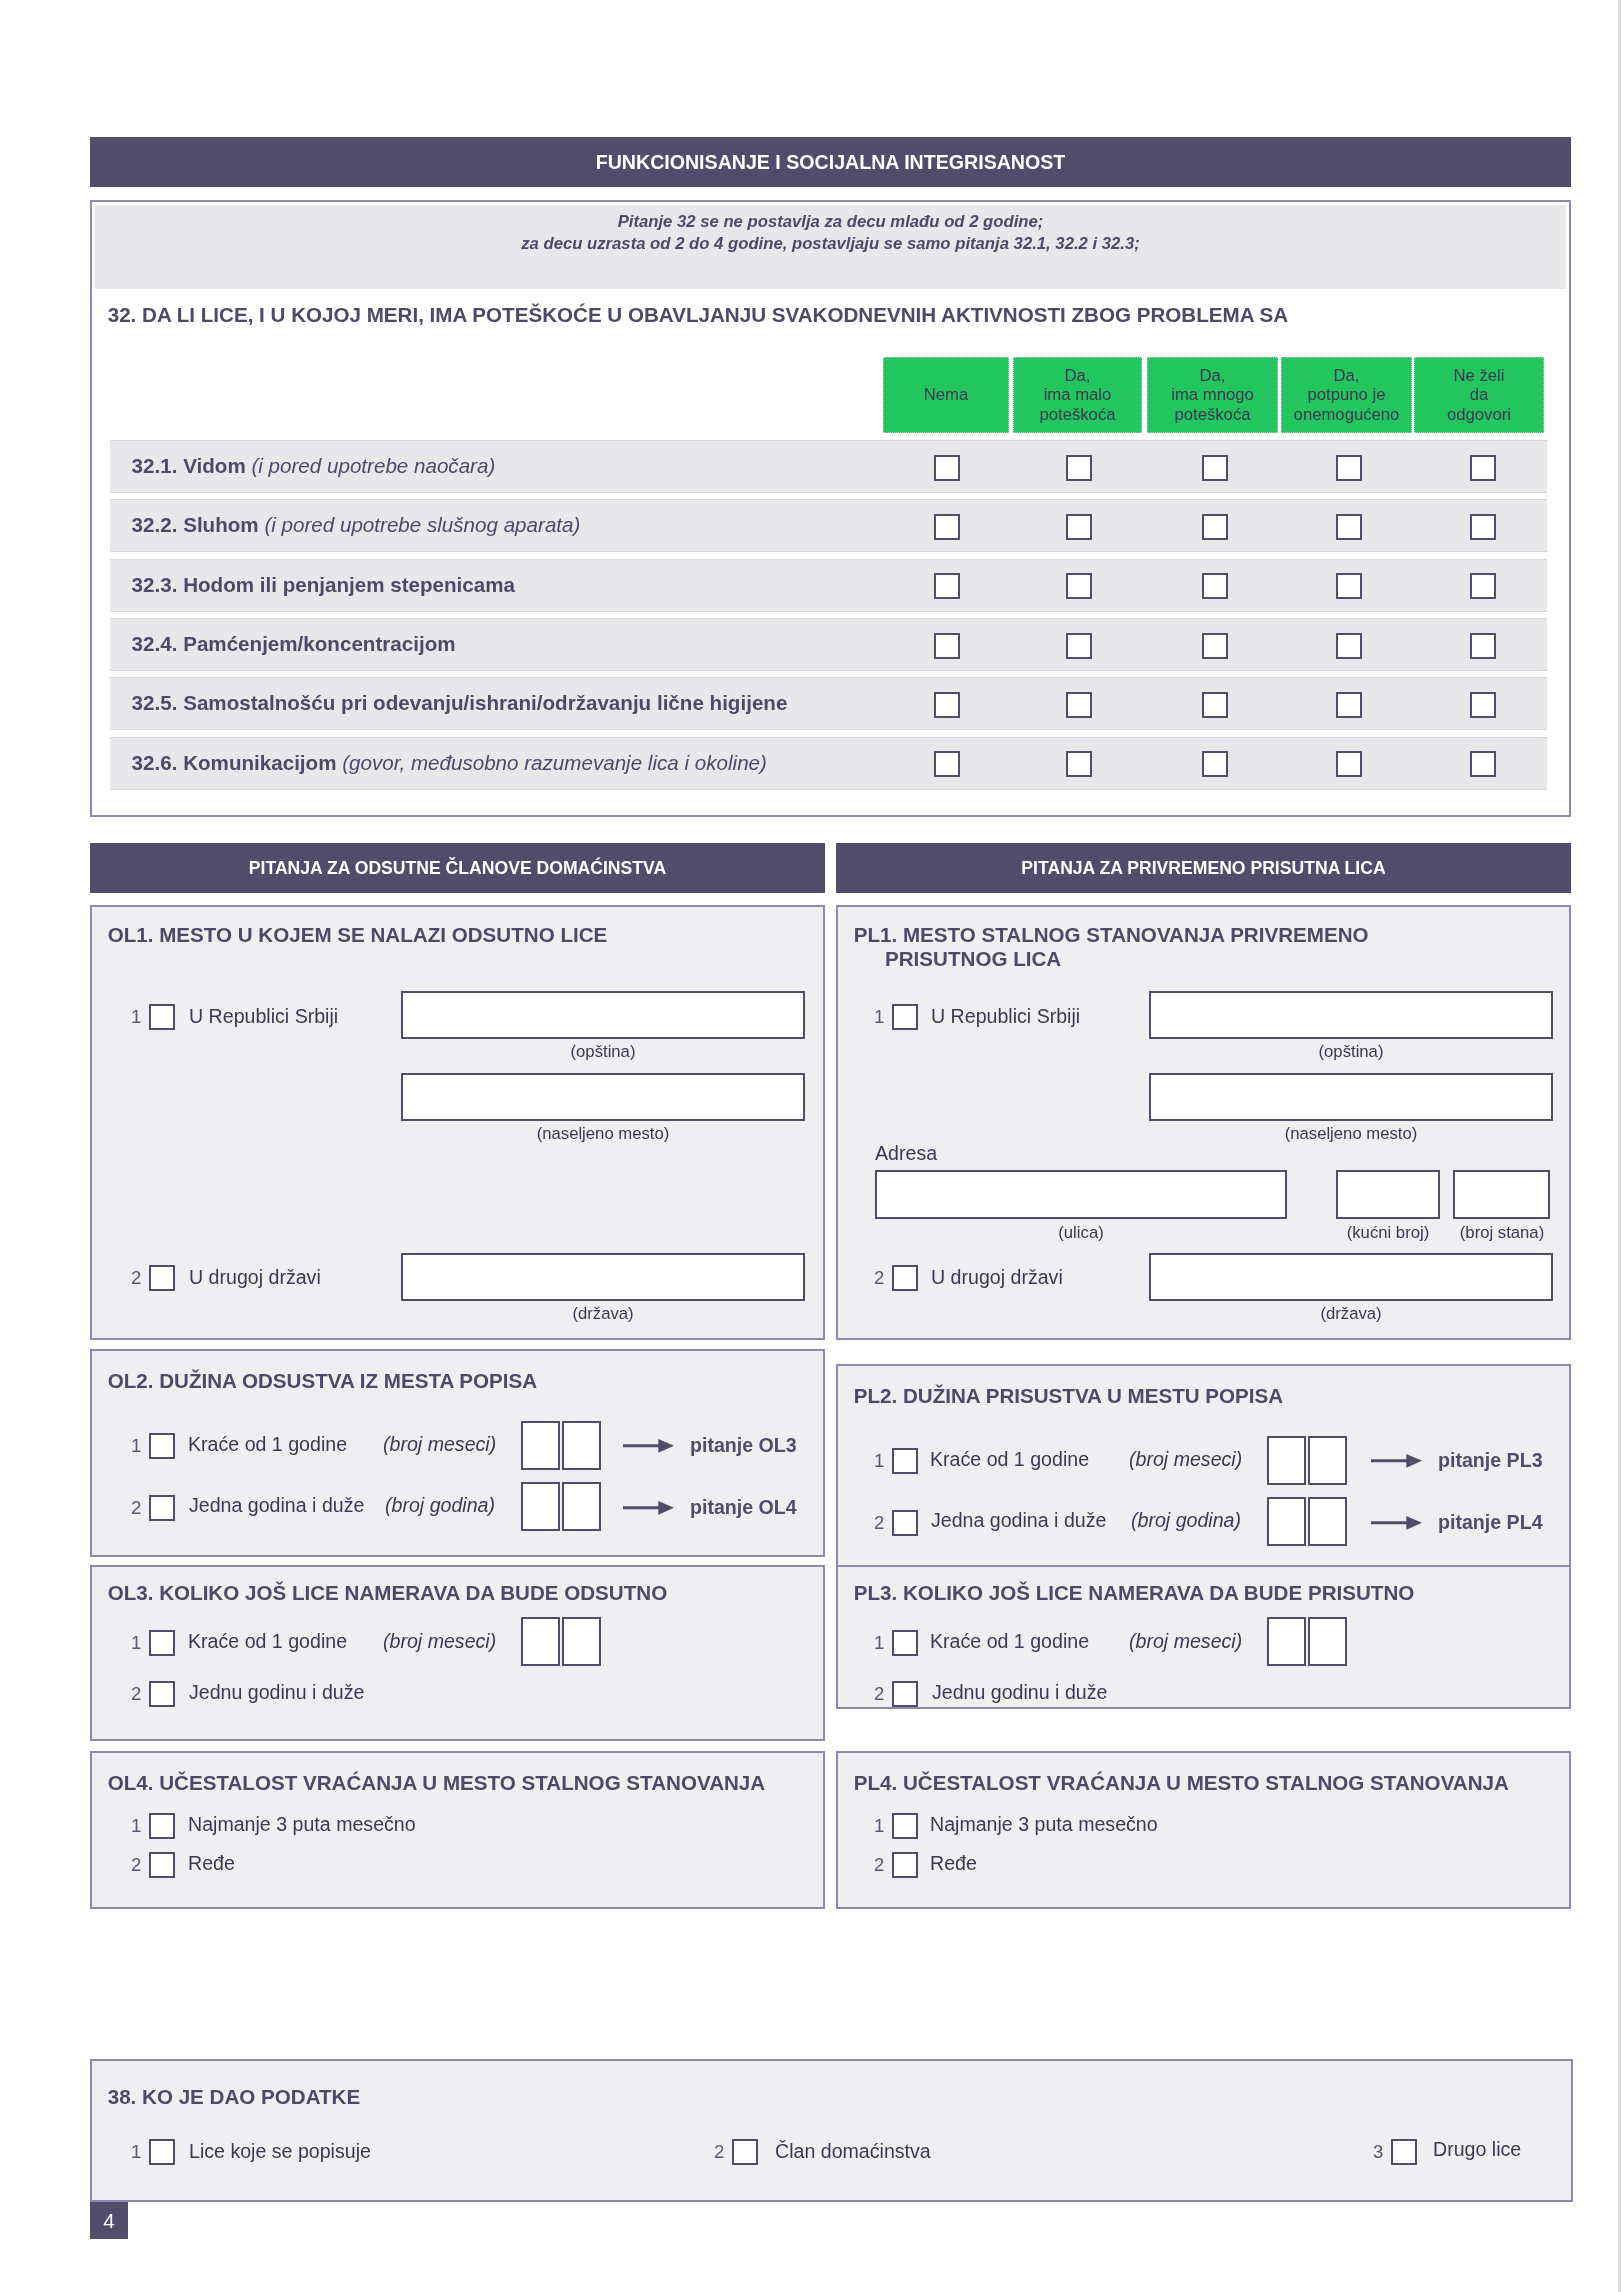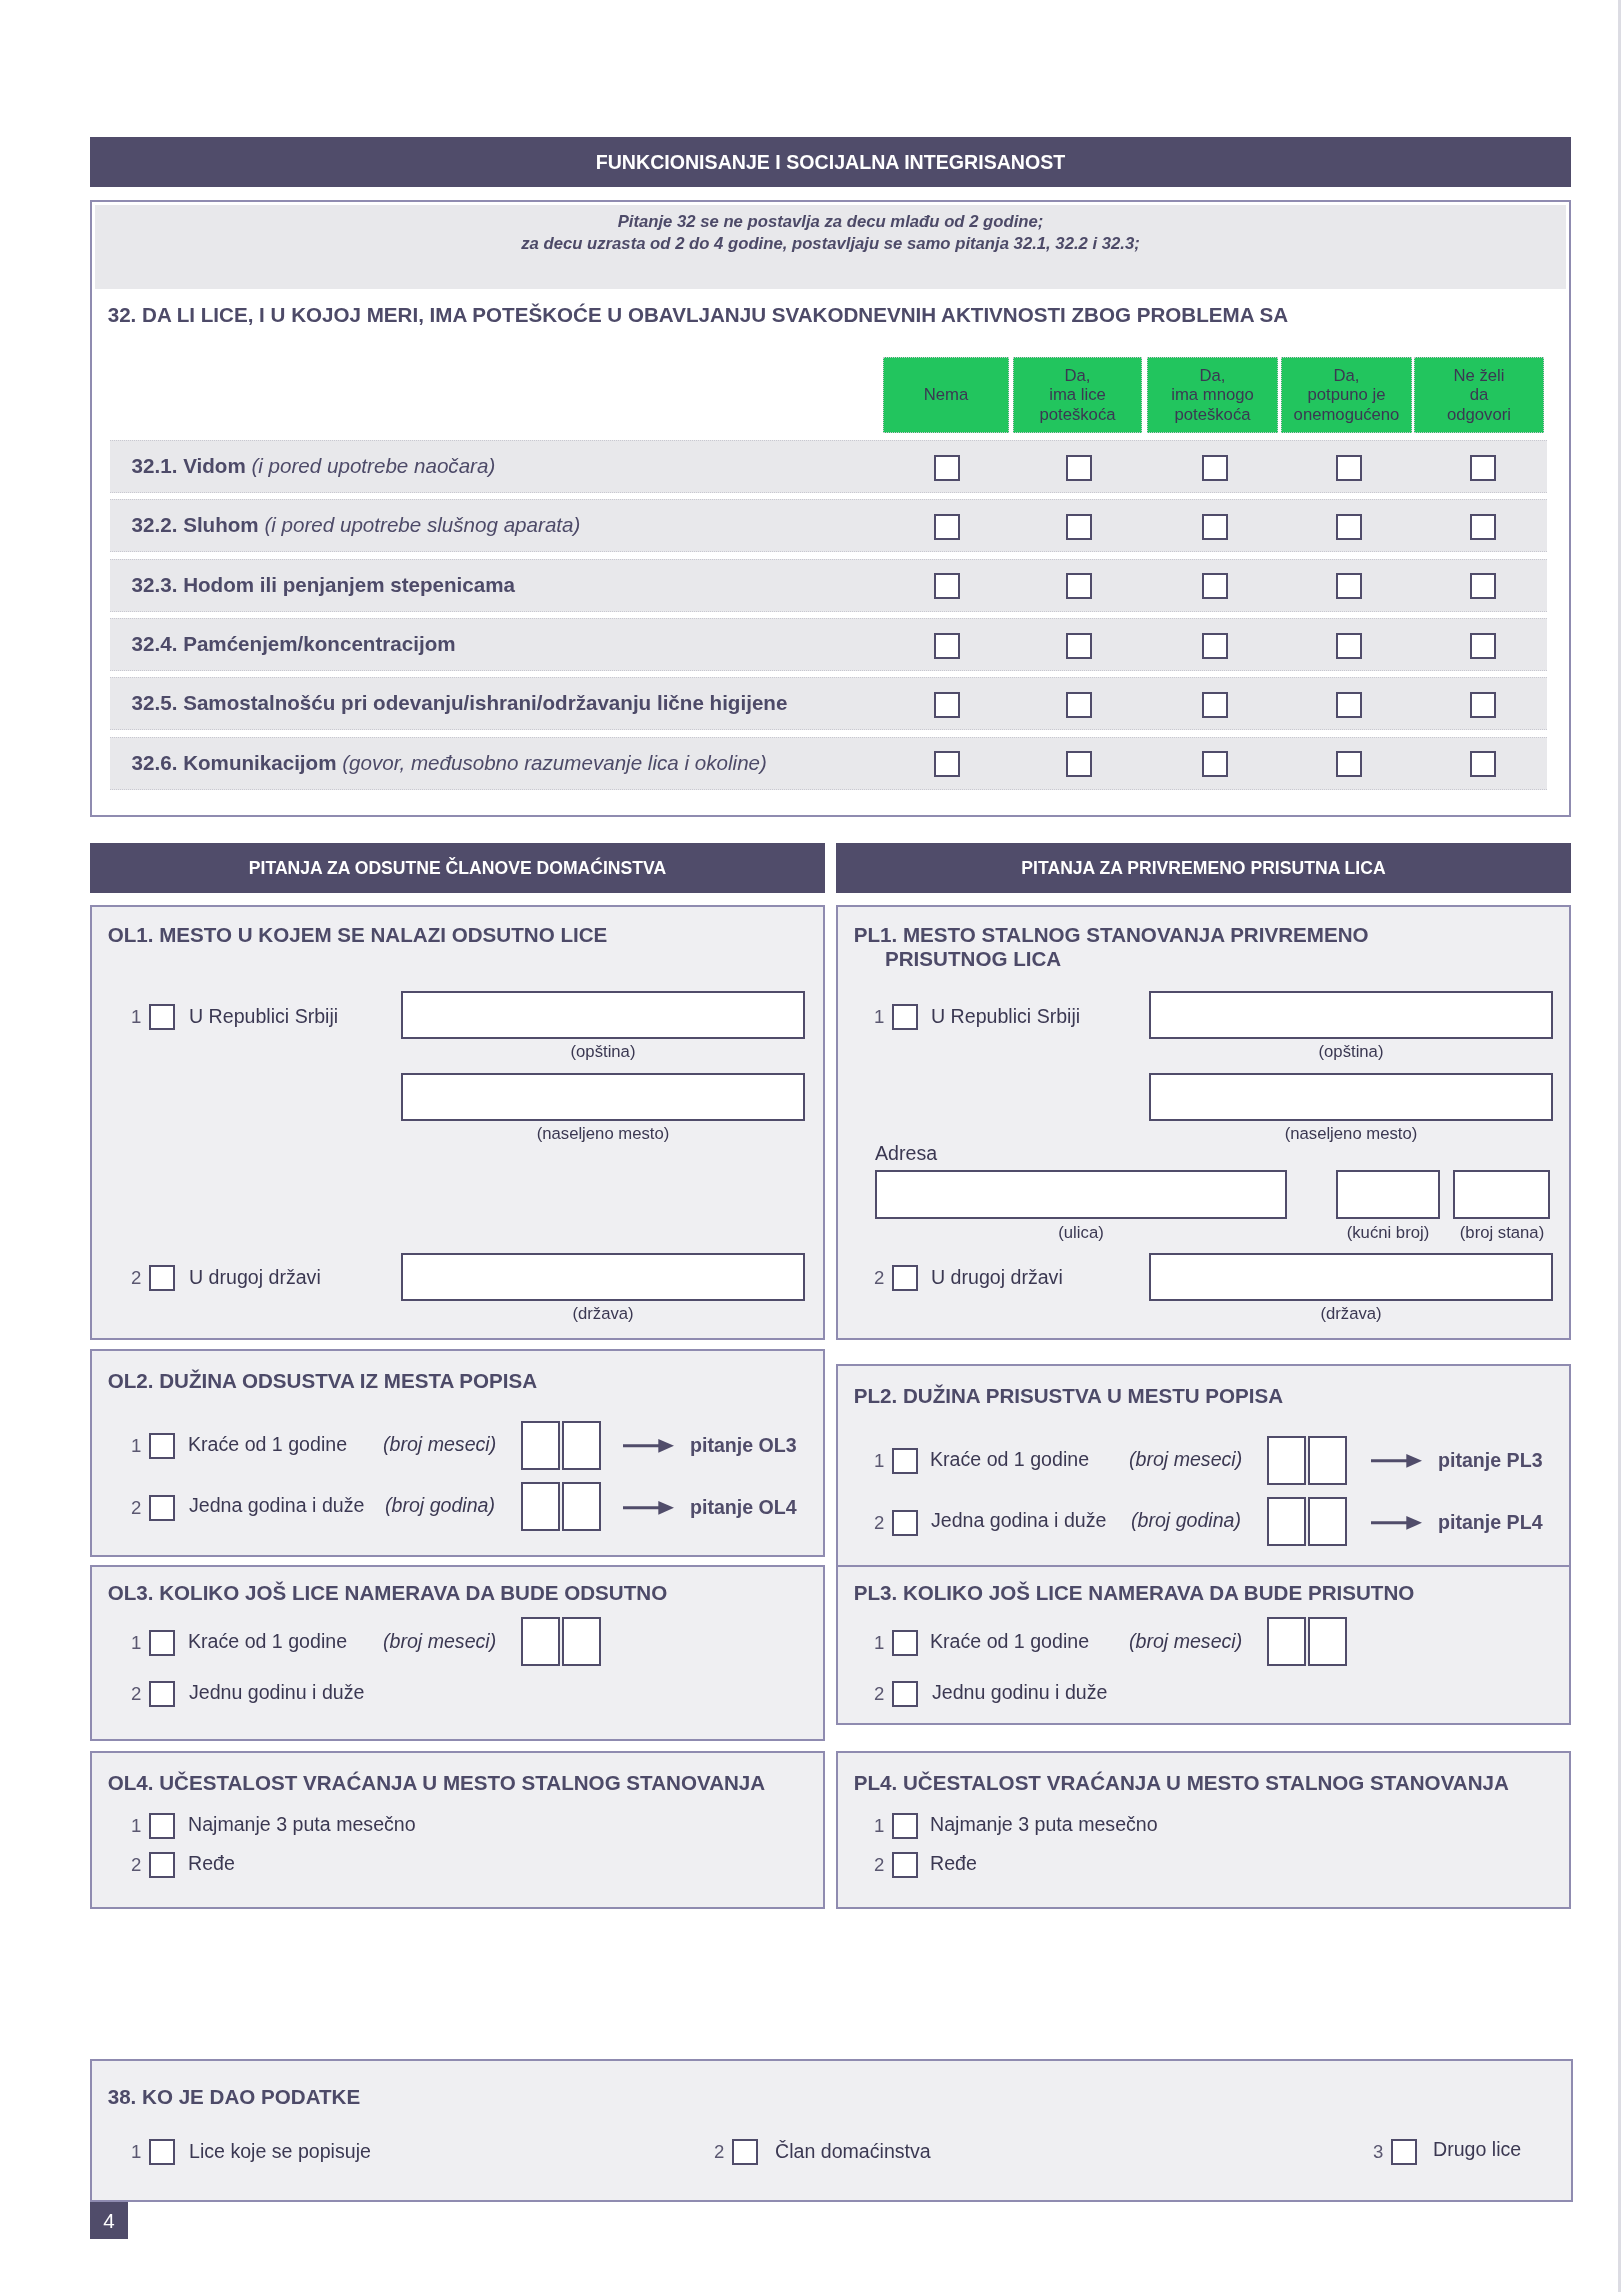--- a/index.html
+++ b/index.html
@@ -50,21 +50,21 @@
     <div>za decu uzrasta od 2 do 4 godine, postavljaju se samo pitanja 32.1, 32.2 i 32.3;</div>
   </div>
   <div class="abs q-title" style="left:15.7px; top:101px;">32. DA LI LICE, I U KOJOJ MERI, IMA POTEŠKOĆE U OBAVLJANJU SVAKODNEVNIH AKTIVNOSTI ZBOG PROBLEMA SA</div>
 </div>
 
 <div class="abs col-head" style="left:883px; top:357px; width:126px; height:76px;">
   <div>Nema</div>
 </div>
 <div class="abs col-head" style="left:1013px; top:357px; width:129px; height:76px; flex-direction:column;">
   <div>Da,</div>
-  <div>ima lice</div>
+  <div>ima malo</div>
   <div>poteškoća</div>
 </div>
 <div class="abs col-head" style="left:1147px; top:357px; width:131px; height:76px; flex-direction:column;">
   <div>Da,</div>
   <div>ima mnogo</div>
   <div>poteškoća</div>
 </div>
 <div class="abs col-head" style="left:1281px; top:357px; width:131px; height:76px; flex-direction:column;">
   <div>Da,</div>
   <div>potpuno je</div>
@@ -228,21 +228,21 @@
   <div class="abs cb" style="left:57px; top:63px;"></div>
   <div class="abs opt-label" style="left:96px; top:63px;">Kraće od 1 godine</div>
   <div class="abs hint" style="left:291px; top:63px;">(broj meseci)</div>
   <div class="abs digit" style="left:429px; top:50px;"></div>
   <div class="abs digit" style="left:470px; top:50px;"></div>
   <div class="abs opt-num" style="left:39px; top:116px;">2</div>
   <div class="abs cb" style="left:57px; top:114px;"></div>
   <div class="abs opt-label" style="left:97px; top:114px;">Jednu godinu i duže</div>
 </div>
 
-<div class="abs panel" style="left:836px; top:1565px; width:735px; height:160px;">
+<div class="abs panel" style="left:836px; top:1565px; width:735px; height:144px;">
   <div class="abs q-title" style="left:15.7px; top:13.7px;">PL3. KOLIKO JOŠ LICE NAMERAVA DA BUDE PRISUTNO</div>
   <div class="abs opt-num" style="left:36px; top:65px;">1</div>
   <div class="abs cb" style="left:54px; top:63px;"></div>
   <div class="abs opt-label" style="left:92px; top:63px;">Kraće od 1 godine</div>
   <div class="abs hint" style="left:291px; top:63px;">(broj meseci)</div>
   <div class="abs digit" style="left:429px; top:50px;"></div>
   <div class="abs digit" style="left:470px; top:50px;"></div>
   <div class="abs opt-num" style="left:36px; top:116px;">2</div>
   <div class="abs cb" style="left:54px; top:114px;"></div>
   <div class="abs opt-label" style="left:94px; top:114px;">Jednu godinu i duže</div>

